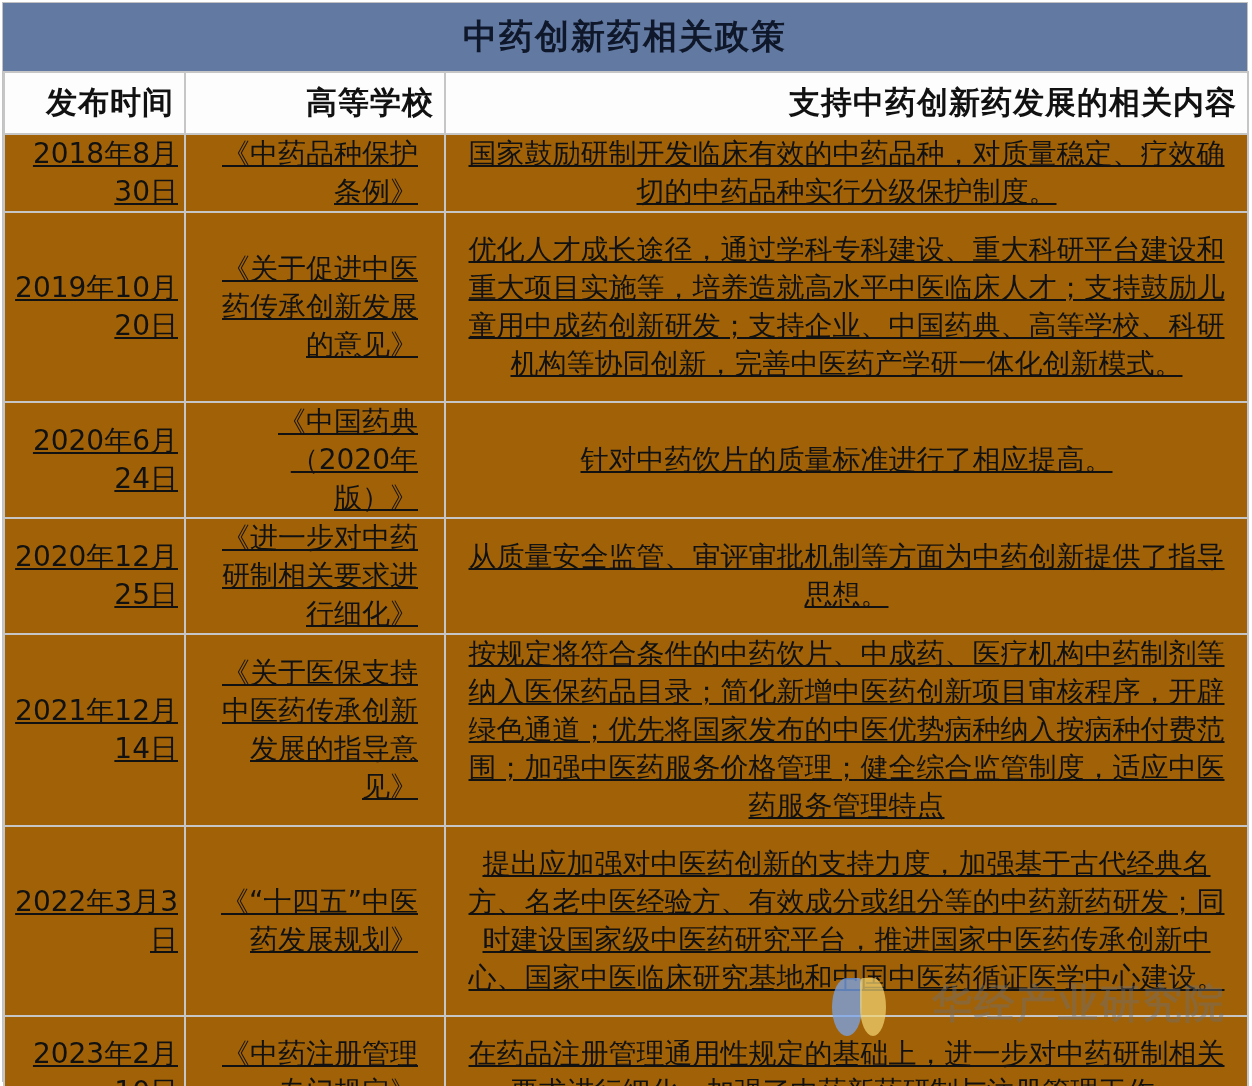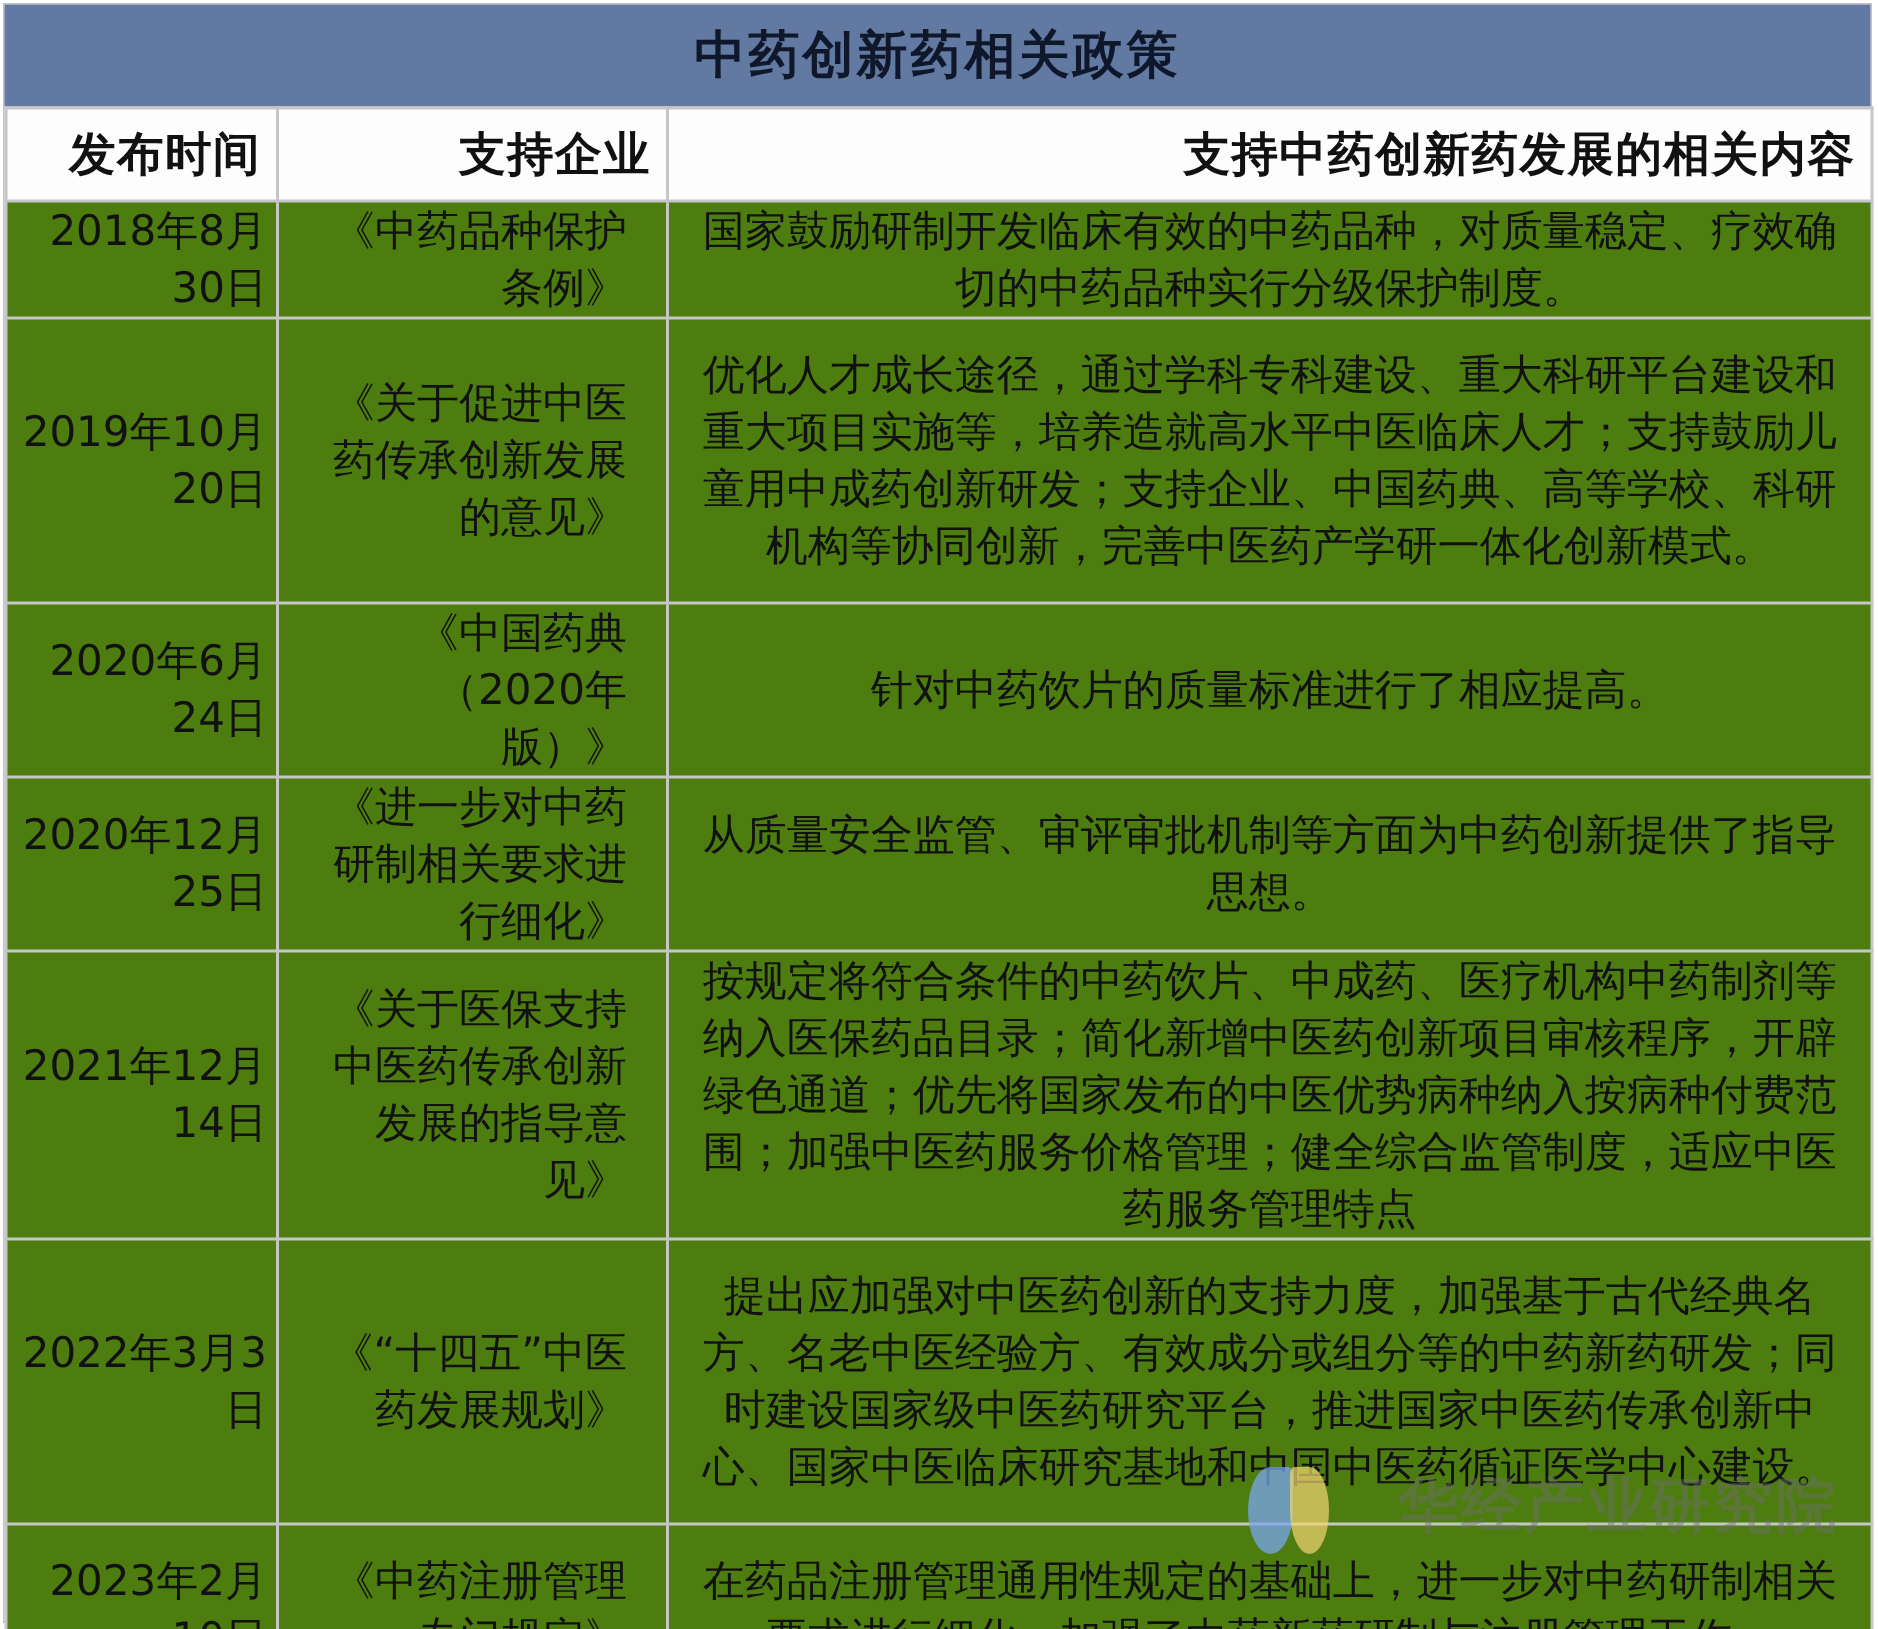--- a/index.html
+++ b/index.html
@@ -8,21 +8,21 @@
     .frame { position: absolute; left: 2px; top: 2px; width: 1246px; height: 1080px;
              border: 1px solid #c2c2c2; box-sizing: border-box; background: #fdfdfe; }
     .title { position: absolute; left: 0; top: 0; width: 100%; height: 68px;
              background: #6279a1; color: #0f172a; display: flex; align-items: center;
              justify-content: center; font-size: 34px; font-weight: bold; letter-spacing: 2px; }
     table { position: absolute; left: 0; top: 68px; width: 1244px; border-collapse: collapse;
             table-layout: fixed; }
     td, th { border: 2px solid #c6c6c6; text-align: right; vertical-align: middle;
              padding: 0 10px; box-sizing: border-box; }
     th { height: 62px; font-size: 31px; font-weight: bold; background: #fdfdfe; letter-spacing: 1px; }
-    td { font-size: 28px; line-height: 38px; background: #4d7c0f; }
+    td { font-size: 28px; line-height: 38px; background: #a16207; text-decoration: underline; }
     td.date { font-size: 28px; line-height: 38px; padding: 0 6px; }
     td.name { padding: 0 26px; }
     td.content { padding: 0 14px; text-align: center; margin-top: 12px; }
     .watermark { position: absolute; left: 832px; top: 972px; width: 420px; height: 70px;
                  pointer-events: none; }
     .wm-logo-blue { position: absolute; left: 0; top: 6px; width: 30px; height: 58px;
                     background: #7aa6ee; opacity: 0.75; border-radius: 50% 10% 50% 50%; }
     .wm-logo-yellow { position: absolute; left: 28px; top: 6px; width: 26px; height: 58px;
                       background: #f3d574; opacity: 0.7; border-radius: 10% 50% 50% 50%; }
     .wm-text { position: absolute; left: 100px; top: 4px; font-size: 40px; font-weight: bold;
@@ -36,21 +36,21 @@
 
   <table>
     <colgroup>
       <col style="width:181px">
       <col style="width:260px">
       <col style="width:803px">
     </colgroup>
     <thead>
       <tr>
         <th>发布时间</th>
-        <th>支持企业</th>
+        <th>高等学校</th>
         <th>支持中药创新药发展的相关内容</th>
       </tr>
     </thead>
     <tbody>
       <tr style="height:77px">
         <td class="date">2018年8月30日</td>
         <td class="name">《中药品种保护条例》</td>
         <td class="content">国家鼓励研制开发临床有效的中药品种，对质量稳定、疗效确切的中药品种实行分级保护制度。</td>
       </tr>
       <tr style="height:190px">

